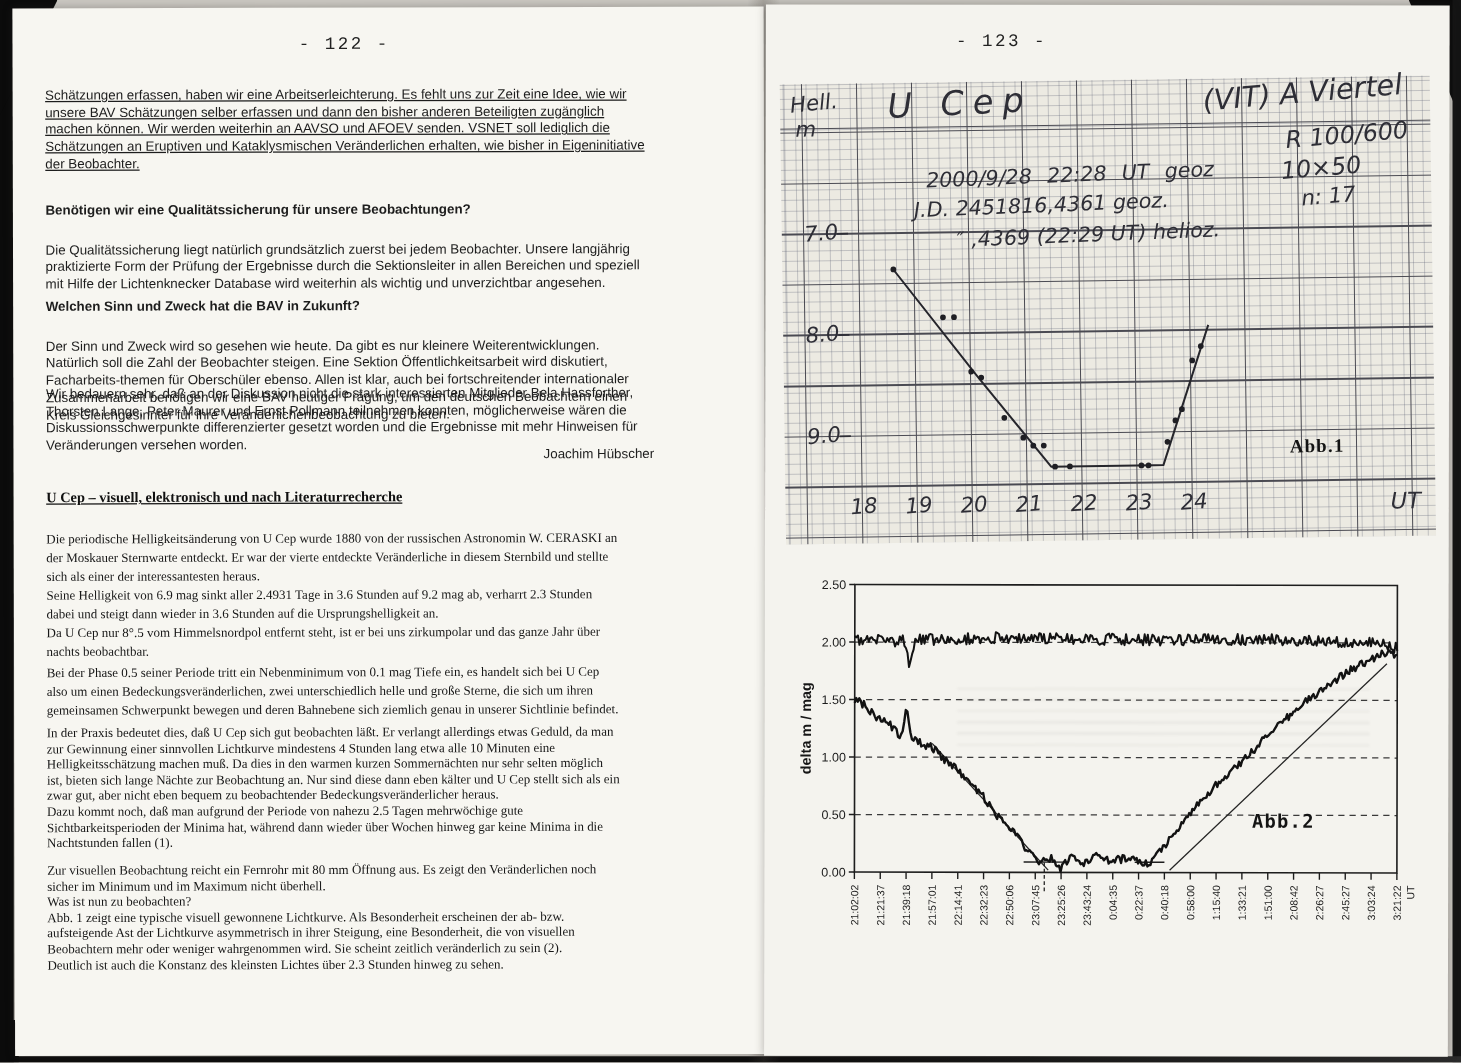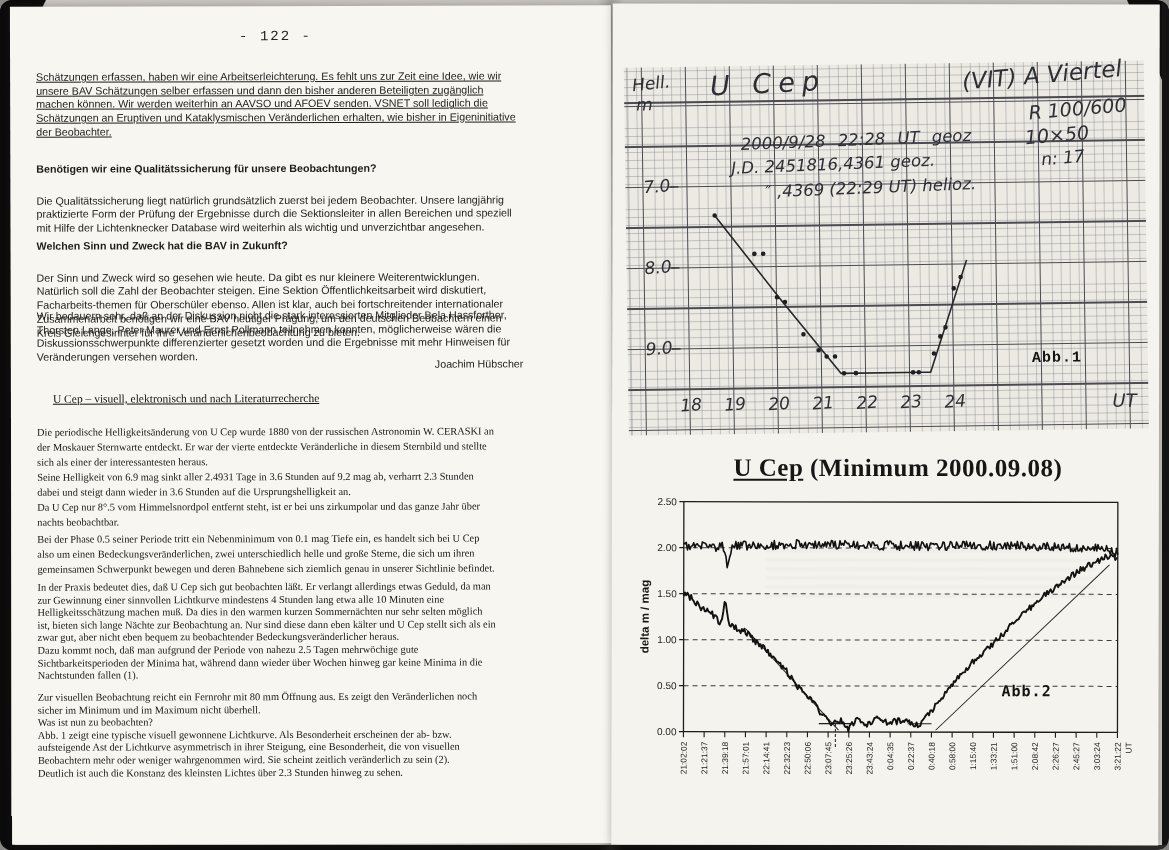--- a/index.html
+++ b/index.html
@@ -1,17 +1,17 @@
 <!DOCTYPE html>
 <html><head>
 <meta charset="utf-8">
 <style>
   html,body{margin:0;padding:0;background:#8a8884;}
   .canvas{position:relative;width:1169px;height:850px;overflow:hidden;
-    background:#cbc8c2;font-family:"Liberation Sans",sans-serif;border-radius:12px;}
+    background:#cbc8c2;font-family:"Liberation Sans",sans-serif;}
   
   .edge{position:absolute;background:#0b0b0b;}
   .edge-left{left:0;top:0;width:11px;height:100%;}
   .wedge-tl{left:0;top:0;width:46px;height:92px;clip-path:polygon(0 0,100% 0,0 100%);}
   .wedge-tr{right:0;top:0;width:42px;height:96px;clip-path:polygon(0 0,100% 0,100% 100%);}
   .edge-right{right:0;top:0;width:7px;height:100%;background:#141414;}
   .edge-bottom{left:0;bottom:0;width:100%;height:5px;background:linear-gradient(to right,#0d0d0d 55%,#2b2b2b);}
   .edge-bl{left:0;bottom:0;width:15px;height:34px;}
   .fold{position:absolute;left:598px;top:0;width:26px;height:100%;
     background:linear-gradient(to right,rgba(0,0,0,0),rgba(80,76,70,.28) 50%,rgba(0,0,0,0));}
@@ -23,22 +23,22 @@
     font-family:"Liberation Mono",monospace;font-size:14px;letter-spacing:2px;color:#222;}
   .page-right .pageno{right:170px;}
   
   .blk{position:absolute;left:26px;width:528px;margin:0;white-space:pre-line;color:#1d1d1d;}
   .sans{font-size:10.7px;line-height:13.7px;}
   .sans-h{font-weight:bold;}
   .serif{font-family:"Liberation Serif",serif;font-size:10.4px;line-height:15px;color:#171717;}
   .serif.tight{line-height:12.6px;}
   .p1{top:64px;text-decoration:underline;} .s1{top:138px;} .s2{top:215px;} .p4{top:303px;}
   .sig{position:absolute;left:388px;top:352px;font-size:10.7px;color:#1d1d1d;margin-left:36px;}
-  .article-title{position:absolute;left:42px;top:386px;margin:0;font-family:"Liberation Serif",serif;
-    font-size:11.5px;font-weight:normal;text-decoration:underline;color:#111;}
+  .article-title{position:absolute;left:26px;top:386px;margin:0;font-family:"Liberation Serif",serif;
+    font-size:11.5px;font-weight:bold;text-decoration:underline;color:#111;}
   .a1{top:418px;} .a2{top:463px;} .a3{top:525px;} .a4{top:575px;} .a5{top:685px;}
   
   .abb1{position:absolute;left:14px;top:60px;width:520px;height:368px;transform:rotate(-.9deg);
     background-color:#eceae2;
     background-image:
       repeating-linear-gradient(to right,#4a4a52 0 1.2px,transparent 1.2px 44px),
       repeating-linear-gradient(to bottom,#4a4a52 0 1.2px,transparent 1.2px 40.5px),
       repeating-linear-gradient(to right,rgba(90,95,115,.30) 0 .8px,transparent .8px 8.8px),
       repeating-linear-gradient(to bottom,rgba(90,95,115,.30) 0 .8px,transparent .8px 8.1px);
     background-position:17px 0,0 38.5px,3px 0,0 3.5px;}
@@ -48,21 +48,21 @@
   .hw-hell{left:8px;top:6px;font-size:17px;transform:rotate(-5deg);}
   .hw-m{left:12px;top:27px;font-size:17px;}
   .hw-star{left:86px;top:2px;font-size:27px;letter-spacing:7px;transform:rotate(-2deg);}
   .hw-obs{left:338px;top:0px;font-size:23px;transform:rotate(-4deg);}
   .hw-tel{left:404px;top:36px;font-size:19px;transform:rotate(-4deg);}
   .hw-bino{left:400px;top:62px;font-size:19px;transform:rotate(-4deg);}
   .hw-n{left:416px;top:86px;font-size:17px;transform:rotate(-4deg);}
   .hw-date{left:116px;top:66px;font-size:16.5px;word-spacing:7px;transform:rotate(-1.5deg);}
   .hw-jd{left:106px;top:90px;font-size:16.5px;transform:rotate(-1.5deg);}
   .hw-helio{left:140px;top:114px;font-size:16.5px;transform:rotate(-1.5deg);}
-  .fig-label{position:absolute;font-family:Liberation Mono, monospace;font-weight:bold;
+  .fig-label{position:absolute;font-family:Liberation Serif, serif;font-weight:bold;
     font-size:15px;letter-spacing:1px;color:#141414;}
   .fig1{left:404px;top:288px;}
   .hw-svg{font-family:"DejaVu Sans",sans-serif;font-style:italic;fill:#2e2e36;}
   
   .abb2{position:absolute;left:24px;top:450px;width:512px;height:380px;}
   .abb2-title{margin:0 0 6px 52px;width:420px;text-align:center;
     font-family:"Liberation Serif",serif;font-weight:bold;font-size:25px;color:#161616;letter-spacing:.5px;}
   .abb2-title .t-star{text-decoration:underline;text-underline-offset:3px;}
   .ghost{position:absolute;left:130px;top:96px;width:330px;height:50px;opacity:.5;
     background:repeating-linear-gradient(to bottom,rgba(110,108,104,.14) 0 2px,transparent 2px 9px);
@@ -141,20 +141,21 @@
     <p class="blk serif tight a5">Zur visuellen Beobachtung reicht ein Fernrohr mit 80 mm Öffnung aus. Es zeigt den Veränderlichen noch
 sicher im Minimum und im Maximum nicht überhell.
 Was ist nun zu beobachten?
 Abb. 1 zeigt eine typische visuell gewonnene Lichtkurve. Als Besonderheit erscheinen der ab- bzw.
 aufsteigende Ast der Lichtkurve asymmetrisch in ihrer Steigung, eine Besonderheit, die von visuellen
 Beobachtern mehr oder weniger wahrgenommen wird. Sie scheint zeitlich veränderlich zu sein (2).
 Deutlich ist auch die Konstanz des kleinsten Lichtes über 2.3 Stunden hinweg zu sehen.</p>
   </section>
 
   <section class="page page-right">
+    <div class="pageno">-  123  -</div>
 
     <div class="abb1">
       <span class="hw hw-hell">Hell.</span>
       <span class="hw hw-m">m</span>
       <span class="hw hw-star">U Cep</span>
       <span class="hw hw-obs">(VIT)  A Viertel</span>
       <span class="hw hw-tel">R  100/600</span>
       <span class="hw hw-bino">10×50</span>
       <span class="hw hw-n">n:  17</span>
       <span class="hw hw-date">2000/9/28   22:28  UT  geoz</span>
@@ -192,24 +193,20 @@
           <text x="184" y="344" class="hw-svg" font-size="17" transform="rotate(-3 194 340)">21</text>
           <text x="228" y="344" class="hw-svg" font-size="17" transform="rotate(-3 238 340)">22</text>
           <text x="272" y="344" class="hw-svg" font-size="17" transform="rotate(-3 282 340)">23</text>
           <text x="316" y="344" class="hw-svg" font-size="17" transform="rotate(-3 326 340)">24</text>
           <text x="484" y="346" class="hw-svg" font-size="18">UT</text>
         </svg>
       <span class="fig-label fig1">Abb.1</span>
     </div>
 
     <div class="abb2">
-      <div class="abb2-title">
-        <span class="t-star">U Cep</span>
-        <span class="t-rest">(Minimum 2000.09.08)</span>
-      </div>
       <div class="ghost"></div>
       <svg id="abb2-svg" width="508" height="336">
           <line x1="48" y1="198" x2="482" y2="198" stroke="#3a3a3a" stroke-width="1" stroke-dasharray="5 4"></line>
           <line x1="48" y1="152" x2="482" y2="152" stroke="#3a3a3a" stroke-width="1" stroke-dasharray="5 4"></line>
           <line x1="48" y1="106" x2="482" y2="106" stroke="#3a3a3a" stroke-width="1" stroke-dasharray="5 4"></line>
           <line x1="48" y1="60" x2="482" y2="60" stroke="#3a3a3a" stroke-width="1" stroke-dasharray="5 4"></line>
           <rect x="48" y="14" width="434" height="230" fill="none" stroke="#1d1d1d" stroke-width="1.3"></rect>
           <line x1="43.5" y1="14" x2="48" y2="14" stroke="#1d1d1d" stroke-width="1.2"></line>
           <text x="41" y="17.5" class="ax-num" text-anchor="end">2.50</text>
           <line x1="43.5" y1="60" x2="48" y2="60" stroke="#1d1d1d" stroke-width="1.2"></line>

